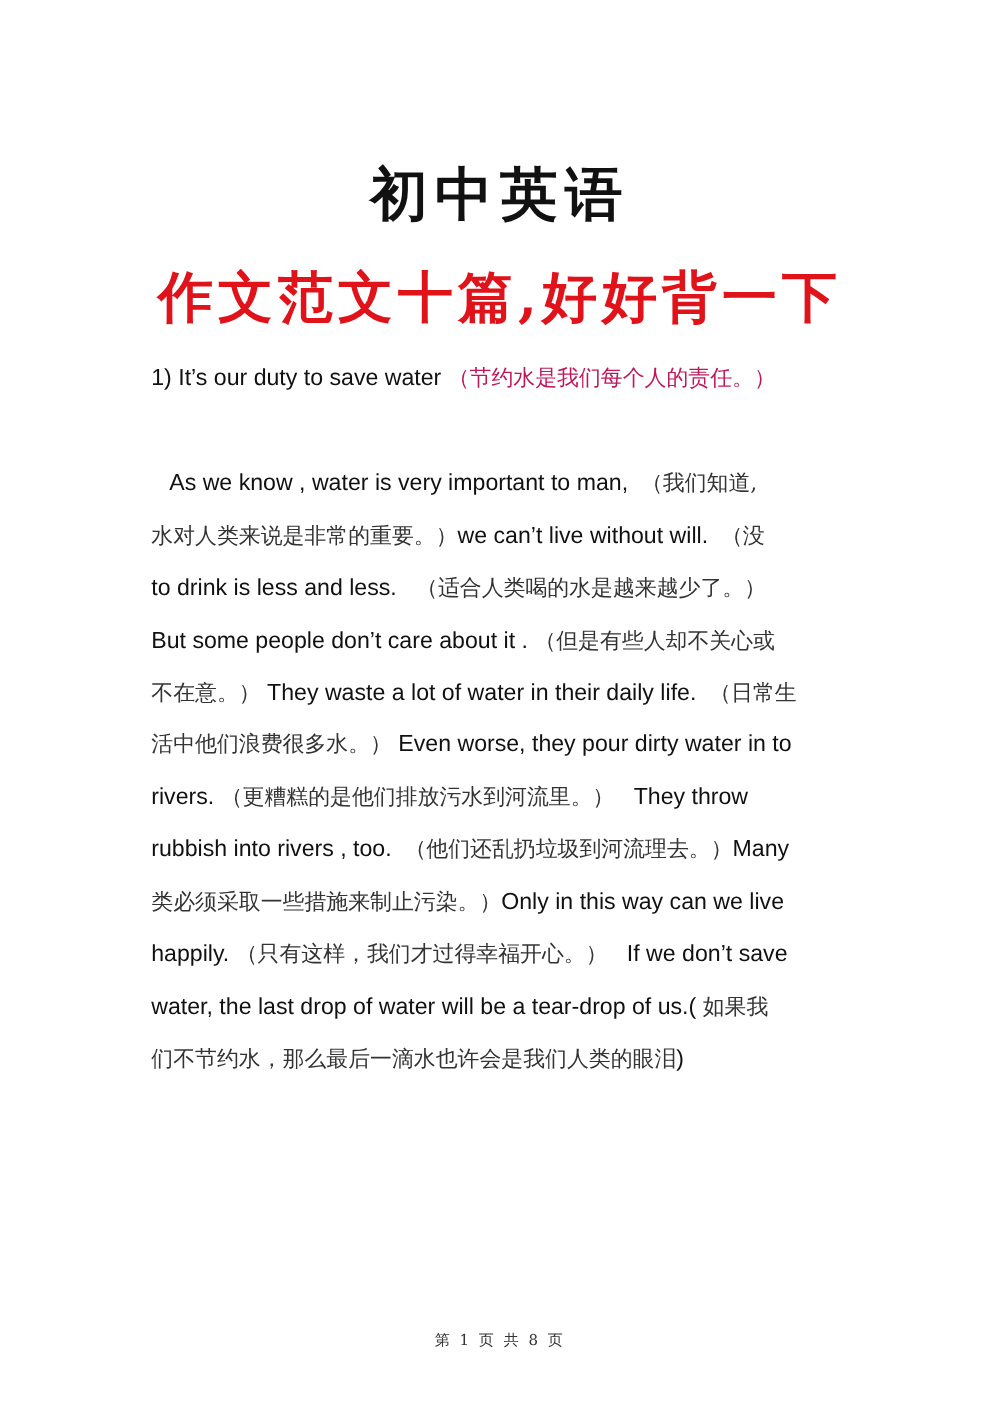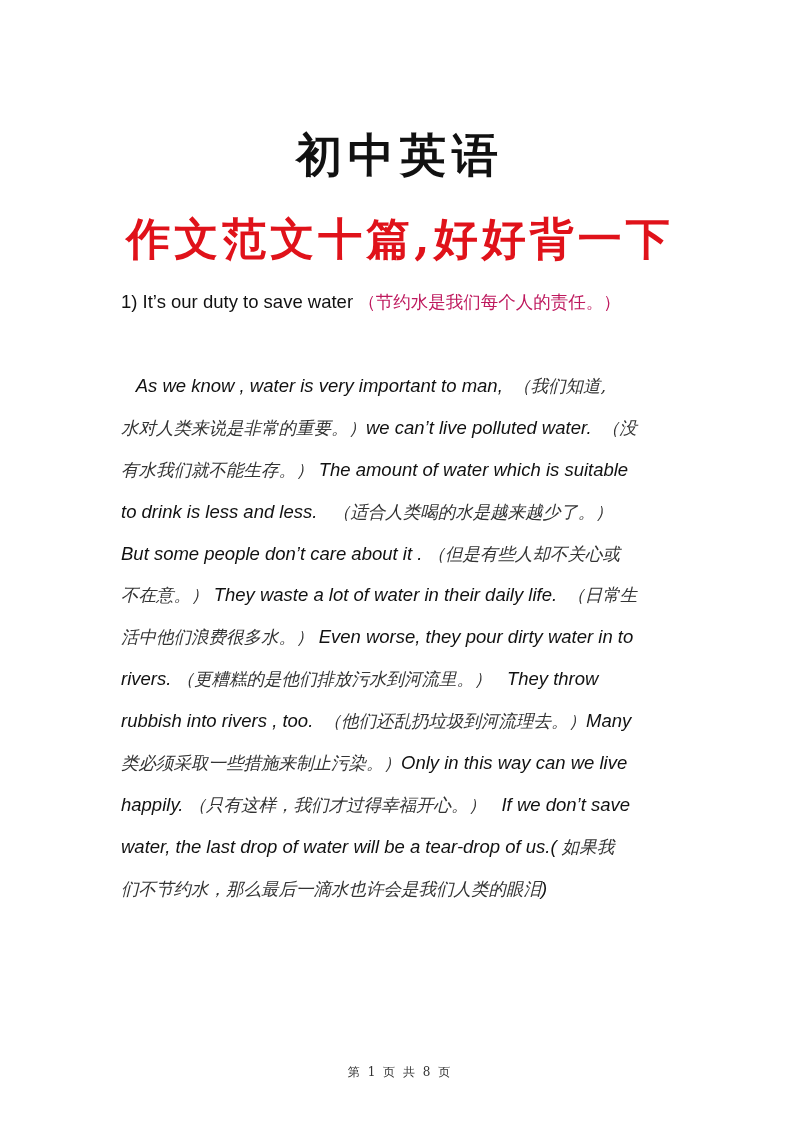--- a/index.html
+++ b/index.html
@@ -68,21 +68,20 @@
       top: 354px;
       left: 121px;
       width: 560px;
     }
     .line {
       height: 41.9px;
       line-height: 30px;
       font-size: 18.5px;
       white-space: nowrap;
       color: #111111;
-      font-style: italic;
     }
     .line .cn {
       font-family: "DejaVu Serif", "Liberation Serif", serif;
       color: #333333;
       font-size: 17.5px;
     }
     .footer {
       position: absolute;
       top: 1047px;
       left: 0;
@@ -105,24 +104,21 @@
   <div class="heading">
     <span>1) It’s our duty to save water</span>
     <span class="cn">（节约水是我们每个人的责任。）</span>
   </div>
 
   <div class="body-lines">
     <div class="line">
       <span style="white-space:pre">   As we know , water is very important to man,  </span><span class="cn">（我们知道,</span>
     </div>
     <div class="line">
-      <span class="cn">水对人类来说是非常的重要。）</span><span style="white-space:pre">we can’t live polluted water.  </span><span class="cn">（没</span>
-    </div>
-    <div class="line">
-      <span class="cn">有水我们就不能生存。）</span><span style="white-space:pre"> The amount of water which is suitable</span>
+      <span class="cn">水对人类来说是非常的重要。）</span><span style="white-space:pre">we can’t live without will.  </span><span class="cn">（没</span>
     </div>
     <div class="line">
       <span style="white-space:pre">to drink is less and less.   </span><span class="cn">（适合人类喝的水是越来越少了。）</span>
     </div>
     <div class="line">
       <span style="white-space:pre">But some people don’t care about it . </span><span class="cn">（但是有些人却不关心或</span>
     </div>
     <div class="line">
       <span class="cn">不在意。）</span><span style="white-space:pre"> They waste a lot of water in their daily life.  </span><span class="cn">（日常生</span>
     </div>

